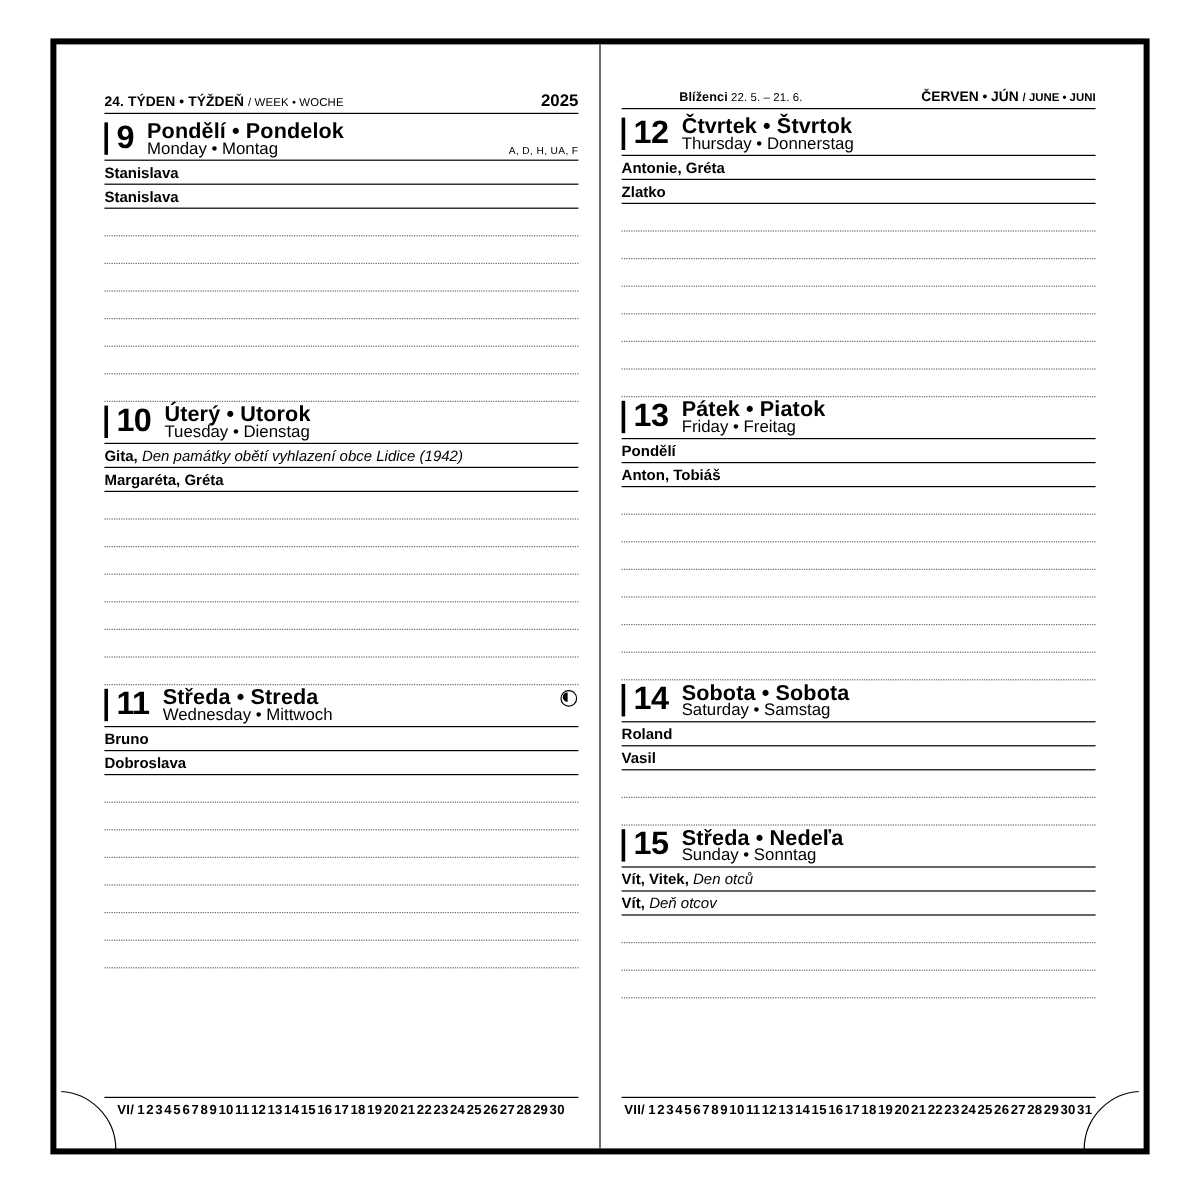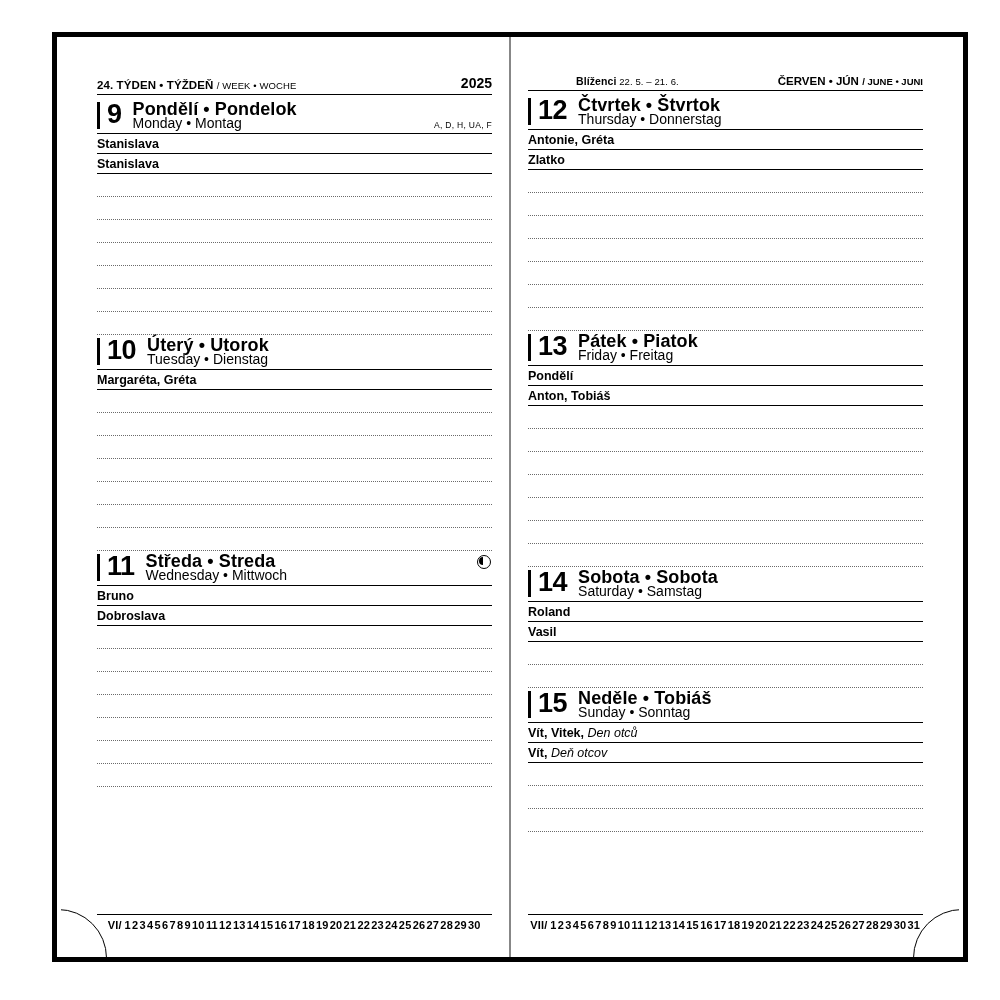--- a/index.html
+++ b/index.html
@@ -1,18 +1,18 @@
 <!DOCTYPE html>
 <html><head>
 <meta charset="utf-8">
 <style>
   html,body{margin:0;padding:0;background:#ffffff;}
   body{width:1000px;height:1000px;font-family:"Liberation Sans",sans-serif;color:#000;}
   .planner{
-    position:absolute;left:52px;top:32px;width:916px;height:930px;
+    position:absolute;left:42px;top:32px;width:916px;height:930px;
     border:5px solid #000;background:#fff;box-sizing:border-box;
   }
   .spread{position:absolute;inset:0;display:flex;}
   .page{position:relative;flex:1 1 50%;box-sizing:border-box;}
   .page.left{padding:38px 18px 0 40px;}
   .page.right{padding:38px 40px 0 18px;}
   .spine{position:absolute;left:50%;top:0;bottom:0;width:1px;background:#111;transform:translateX(-0.5px);}
 
   
   .pg-header{display:flex;align-items:flex-end;justify-content:space-between;
@@ -106,20 +106,21 @@
             <div class="day-head">
               <div class="daynum-wrap">
                 <div class="bar"></div>
                 <div class="daynum">10</div>
               </div>
               <div class="daynames">
                 <div class="dn-main">Úterý • Utorok</div>
                 <div class="dn-sub">Tuesday • Dienstag</div>
               </div>
             </div>
+            <div class="nameline"><span>Gita,</span> <span class="itn">Den památky obětí vyhlazení obce Lidice (1942)</span></div>
             <div class="nameline"><span>Margaréta, Gréta</span></div>
             <div class="ruled"></div>
             <div class="ruled"></div>
             <div class="ruled"></div>
             <div class="ruled"></div>
             <div class="ruled"></div>
             <div class="ruled"></div>
             <div class="ruled"></div>
           </div>
           <div class="day">
@@ -225,21 +226,21 @@
             <div class="ruled"></div>
             <div class="ruled"></div>
           </div>
           <div class="day">
             <div class="day-head">
               <div class="daynum-wrap">
                 <div class="bar"></div>
                 <div class="daynum">15</div>
               </div>
               <div class="daynames">
-                <div class="dn-main">Neděle • Tobiáš</div>
+                <div class="dn-main">Středa • Nedeľa</div>
                 <div class="dn-sub">Sunday • Sonntag</div>
               </div>
             </div>
             <div class="nameline"><span>Vít, Vitek,</span> <span class="itn">Den otců</span></div>
             <div class="nameline"><span>Vít,</span> <span class="itn">Deň otcov</span></div>
             <div class="ruled"></div>
             <div class="ruled"></div>
             <div class="ruled"></div>
           </div>
         </div>

